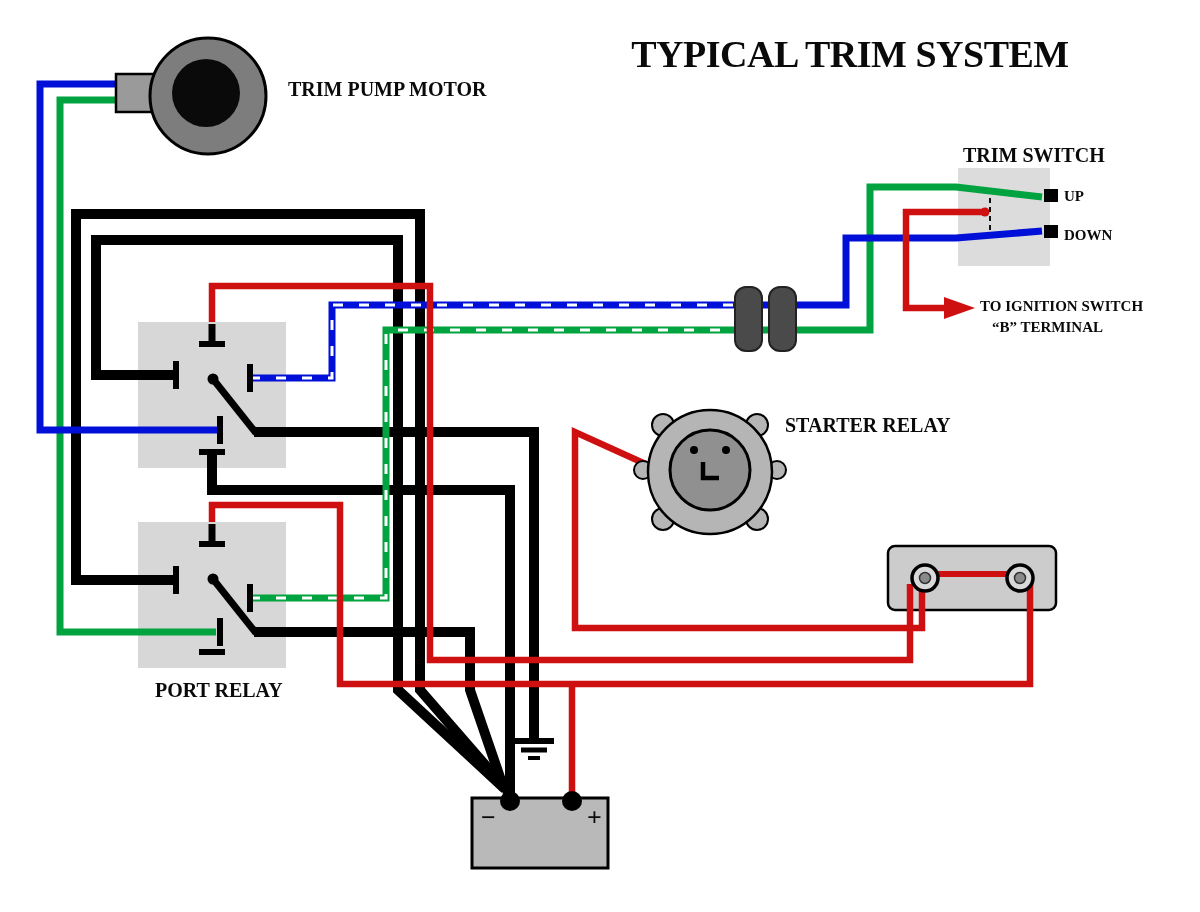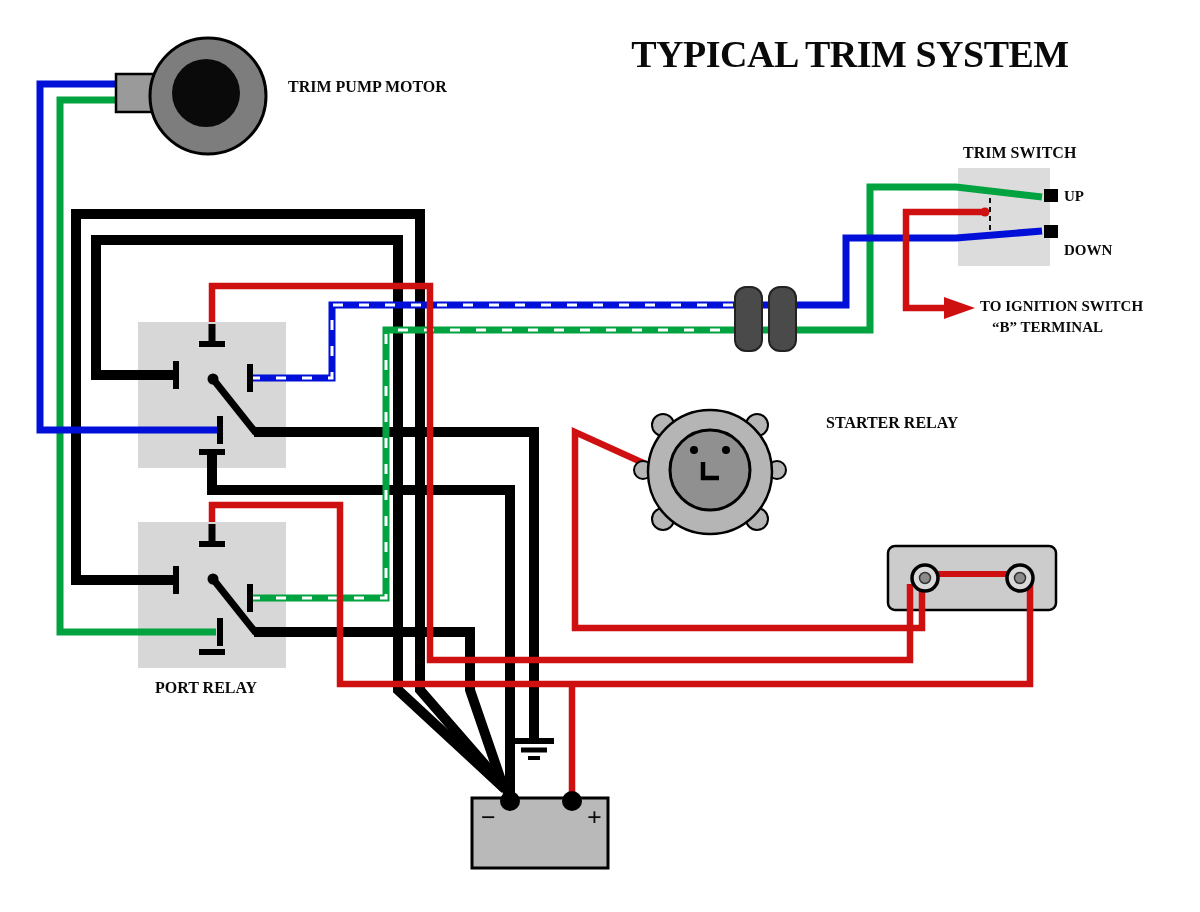--- a/index.html
+++ b/index.html
@@ -1,20 +1,20 @@
 <!DOCTYPE html>
 <html><head>
 <meta charset="utf-8">
 <style>
   html,body{margin:0;padding:0;background:#fff;}
   .page{position:relative;width:1200px;height:912px;background:#ffffff;overflow:hidden;
         font-family:Liberation Serif, serif;}
   .page svg{position:absolute;left:0;top:0;}
   .lbl{position:absolute;font-weight:bold;color:#0a0a0a;white-space:nowrap;
-       font-size:16px;letter-spacing:0px;}
+       font-size:20px;letter-spacing:0px;}
   .title{font-size:38px;line-height:1.18;text-align:center;letter-spacing:-0.5px;}
   .small{font-size:15px;text-align:center;}
   .mid{font-size:15px;}
   .sign{font-size:26px;}
   .center{text-align:center;}
 </style>
 </head>
 <body>
 
 <div class="page">
@@ -115,27 +115,27 @@
 <div class="lbl title" style="left:545px;top:32px;width:610px;">
   <div>TYPICAL TRIM SYSTEM</div>
 </div>
 
 <div class="lbl" style="left:288px;top:78px;">TRIM PUMP MOTOR</div>
 
 <div class="lbl" style="left:963px;top:144px;">TRIM SWITCH</div>
 
 <div class="lbl small" style="left:1064px;top:188px;">UP</div>
 
-<div class="lbl small" style="left:1064px;top:242px;">DOWN</div>
+<div class="lbl small" style="left:1064px;top:227px;">DOWN</div>
 
 <div class="lbl mid" style="left:980px;top:298px;">TO IGNITION SWITCH</div>
 <div class="lbl mid" style="left:992px;top:319px;">“B” TERMINAL</div>
 
 
 <div class="lbl" style="left:155px;top:679px;">PORT RELAY</div>
 
-<div class="lbl" style="left:826px;top:414px;">STARTER RELAY</div>
+<div class="lbl" style="left:785px;top:414px;">STARTER RELAY</div>
 
 
 <div class="lbl sign" style="left:481px;top:803px;">−</div>
 <div class="lbl sign" style="left:587px;top:803px;">+</div>
 
 </div>
 
 </body></html>

